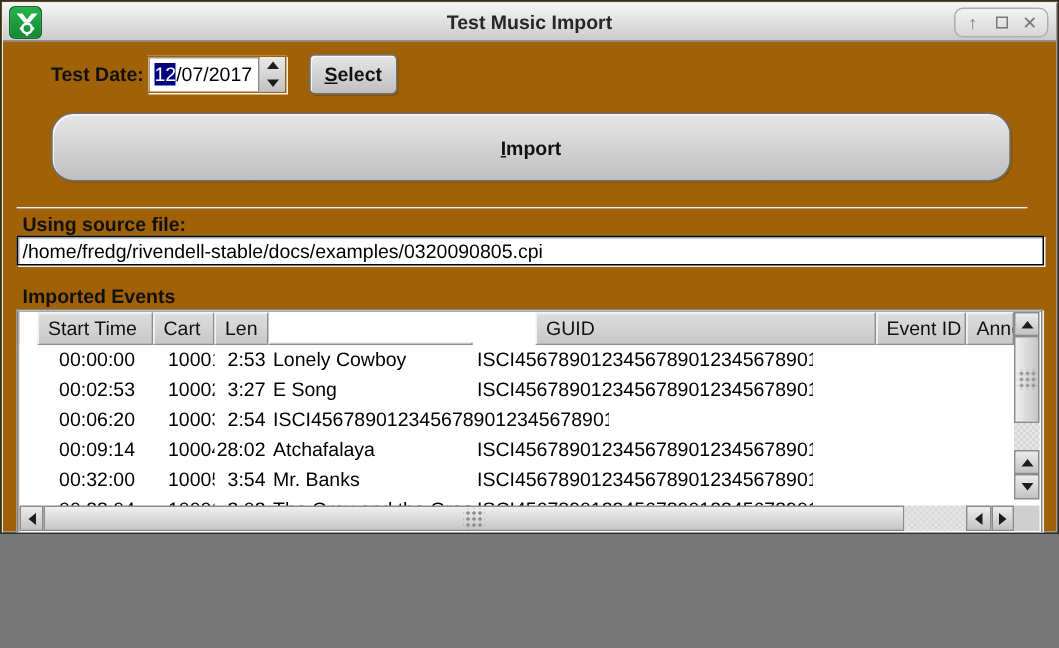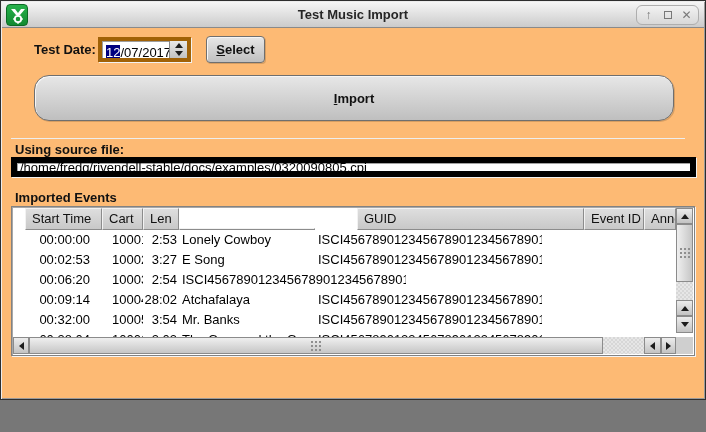--- a/index.html
+++ b/index.html
@@ -1,19 +1,19 @@
 <!DOCTYPE html>
 <html><head>
 <meta charset="utf-8">
 <style>
   html,body{margin:0;padding:0;background:#777;}
   *{box-sizing:border-box;}
   .window{
-    position:relative;width:706px;height:400px;
-    background:#fdba74;
+    position:relative;width:706px;height:356px;
+    background:#a16207;
     font-family:"Liberation Sans",sans-serif;
     border:1px solid #2e2e2e;
     box-shadow:inset 1px 1px 0 #ececec, inset -1px -1px 0 #9a9a9a;
     overflow:hidden;
     padding-left:19px;
   }
   
   .titlebar{
     position:absolute;left:1px;top:1px;right:1px;height:26px;
     background:linear-gradient(#f6f6f6,#cbcbcb);
@@ -48,38 +48,38 @@
     font-weight:bold;font-size:13px;color:#111;
     display:flex;align-items:center;justify-content:center;
     padding:0;
   }
   .u{text-decoration:underline;}
   
   .lbl{position:absolute;font-weight:bold;font-size:13px;color:#111;white-space:nowrap;}
   .spinbox{
     position:absolute;left:97px;top:36px;width:93px;height:25px;
     background:#fff;
-    border:4px solid #a16207;
+    border:1px solid #a16207;
     box-shadow:inset 1px 1px 0 #9e9e9e, 1px 1px 0 #f2f2f2;
     display:flex;align-items:stretch;
   }
   .spin-text{flex:1;font-size:13px;line-height:23px;padding-left:4px;white-space:nowrap;overflow:hidden;}
   .spin-sel{background:#000080;color:#fff;}
   .spin-arrows{width:18px;border-left:1px solid #8a8a8a;background:linear-gradient(#e9e9e9,#c2c2c2);display:flex;flex-direction:column;}
   .spin-arrows div{flex:1;display:flex;align-items:center;justify-content:center;}
   .tri-up{width:0;height:0;border-left:4px solid transparent;border-right:4px solid transparent;border-bottom:5px solid #1c1c1c;}
   .tri-down{width:0;height:0;border-left:4px solid transparent;border-right:4px solid transparent;border-top:5px solid #1c1c1c;}
   .tri-left{width:0;height:0;border-top:4px solid transparent;border-bottom:4px solid transparent;border-right:5px solid #1c1c1c;}
   .tri-right{width:0;height:0;border-top:4px solid transparent;border-bottom:4px solid transparent;border-left:5px solid #1c1c1c;}
   
   .separator{position:absolute;left:10px;top:137px;width:674px;height:1px;background:#343434;border-bottom:1px solid #ededed;}
   
   .path-field{
     position:absolute;left:10px;top:156px;width:685px;height:20px;
-    background:#fff;border:6px solid #000000;
+    background:#fff;border:1px solid #000000;
     box-shadow:inset 1px 1px 0 #a2a2a2, 1px 1px 0 #f2f2f2;
     font-family:"Liberation Sans",sans-serif;font-size:13px;color:#000;
     padding:0 3px;outline:none;
   }
   
   .table-frame{
     position:absolute;left:10px;top:205px;width:684px;height:150px;
     background:#fff;
     border:1px solid #828282;
     box-shadow:inset 1px 1px 0 #a8a8a8, 1px 1px 0 #f4f4f4;

